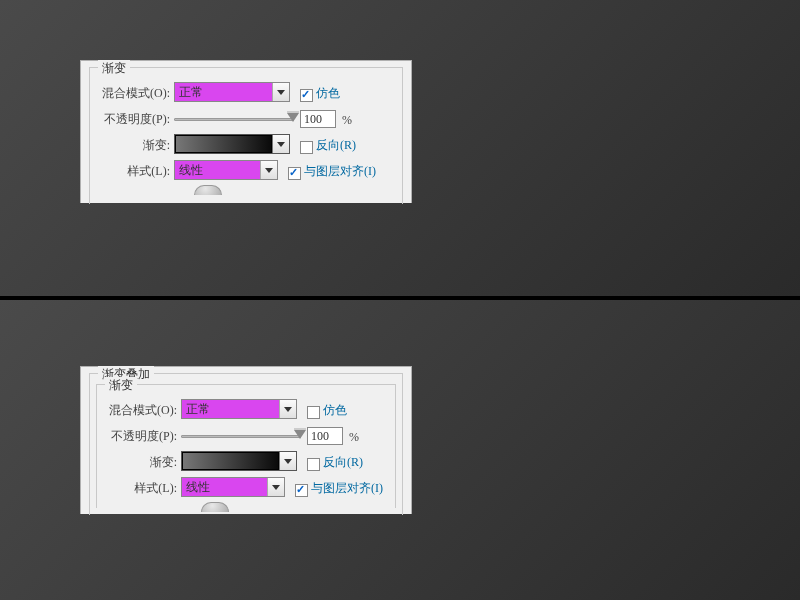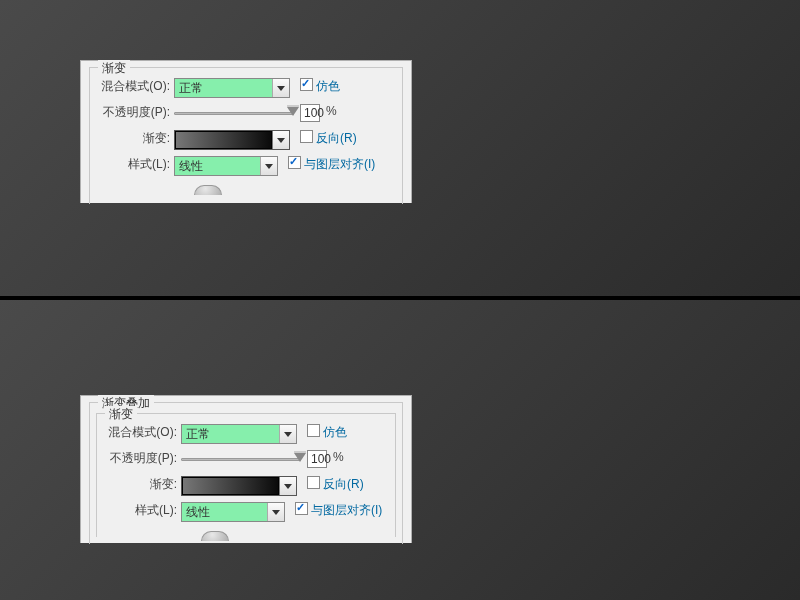--- a/index.html
+++ b/index.html
@@ -29,21 +29,21 @@
 
   .panel {
     position: absolute;
     background: #f0f0f0;
     border-left: 1px solid #b0b0b0;
     border-top: 1px solid #b0b0b0;
     border-right: 1px solid #b0b0b0;
     padding: 6px 8px 6px 8px;
   }
   .panel1 { left: 80px; top: 60px; width: 332px; height: 143px; }
-  .panel2 { left: 80px; top: 395px; width: 332px; height: 148px; }
+  .panel2 { left: 80px; top: 366px; width: 332px; height: 148px; }
 
   .fieldset {
     border: 1px solid #c8c8c8;
     border-bottom: none;
     position: relative;
     padding: 10px 8px 4px 8px;
     margin: 0;
   }
   .panel1 .fieldset { height: 137px; }
   .panel2 .outer-fieldset { height: 142px; border-bottom: none; padding: 10px 6px 0 6px;}
@@ -54,38 +54,39 @@
     top: -8px;
     left: 8px;
     background: #f0f0f0;
     padding: 0 4px;
     font-size: 12px;
     color: #333;
   }
 
   .row {
     display: flex;
-    align-items: flex-start;
+    align-items: flex-end;
     height: 24px;
     margin-bottom: 2px;
+    font-family: Liberation Serif, serif;
   }
   .label {
     width: 76px;
     text-align: right;
     padding-right: 4px;
     color: #444;
   }
   .panel2 .label { width: 76px; }
 
   .combo {
     display: inline-flex;
     align-items: center;
     height: 20px;
     border: 1px solid #888;
-    background: #86efac;
+    background: #d946ef;
     position: relative;
   }
   .combo-text {
     padding: 0 4px;
     flex: 1;
   }
   .combo-btn {
     width: 17px;
     height: 100%;
     border-left: 1px solid #aaa;
@@ -151,21 +152,21 @@
   }
   .slider-thumb::before {
     content:"";
     position:absolute;
     left:-6px; top:-11px;
     width:12px; height:2px;
     background:#ccc;
   }
 
   .num-input {
-    width: 20px;
+    width: 36px;
     height: 18px;
     border: 1px solid #888;
     background: #fff;
     padding: 0 3px;
     display: inline-flex;
     align-items: center;
   }
   .pct {
     margin-left: 6px;
     color: #444;

